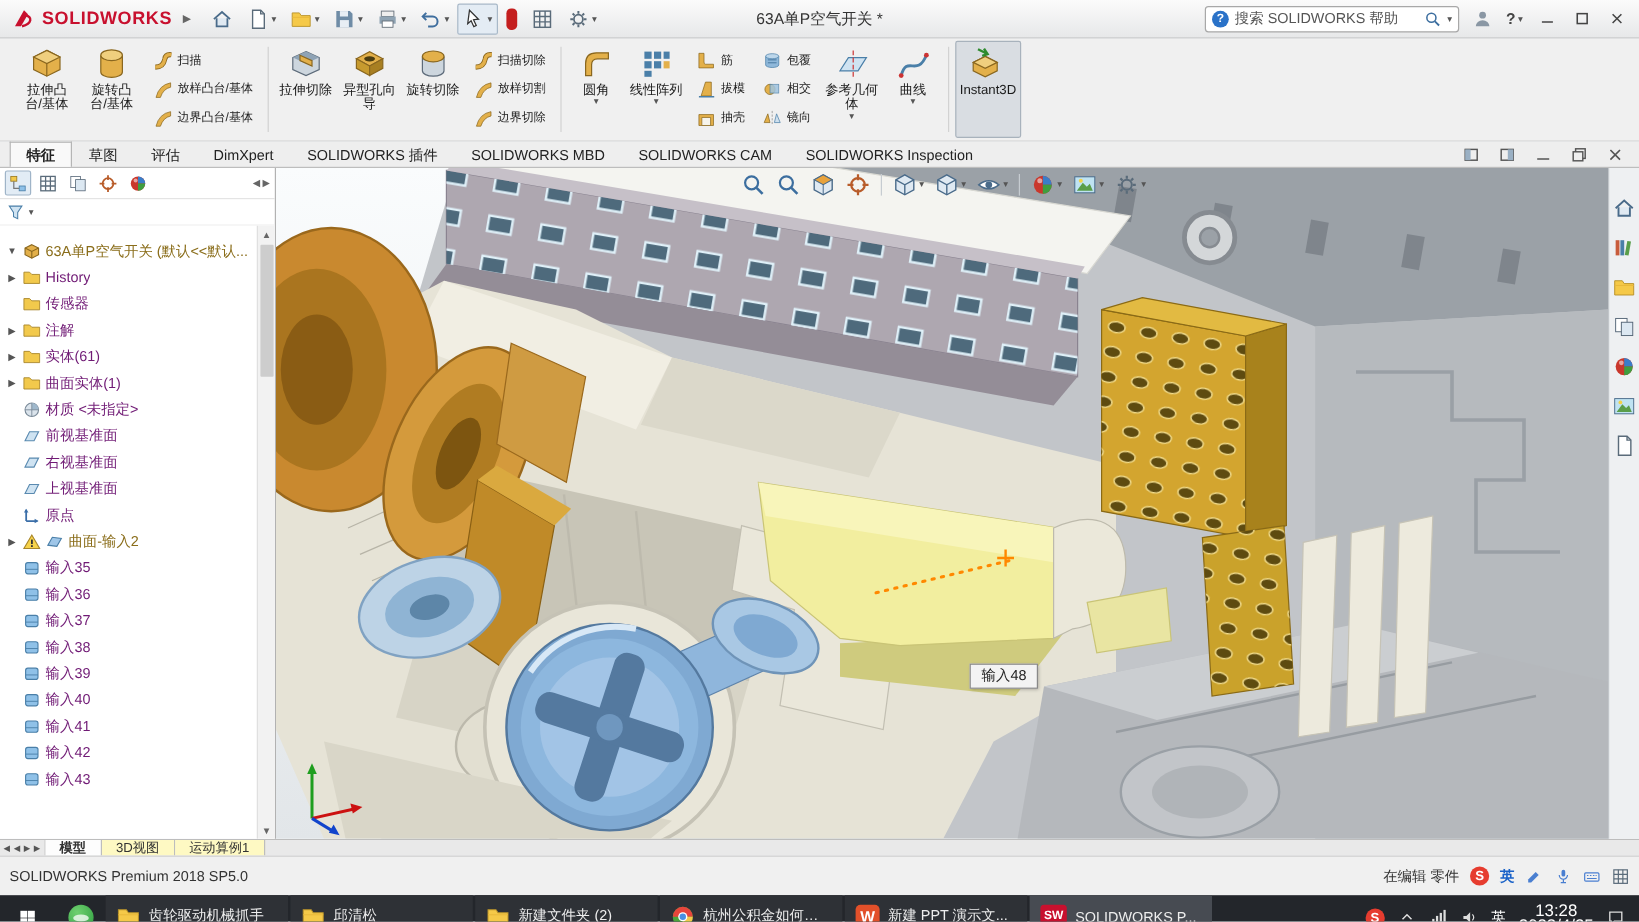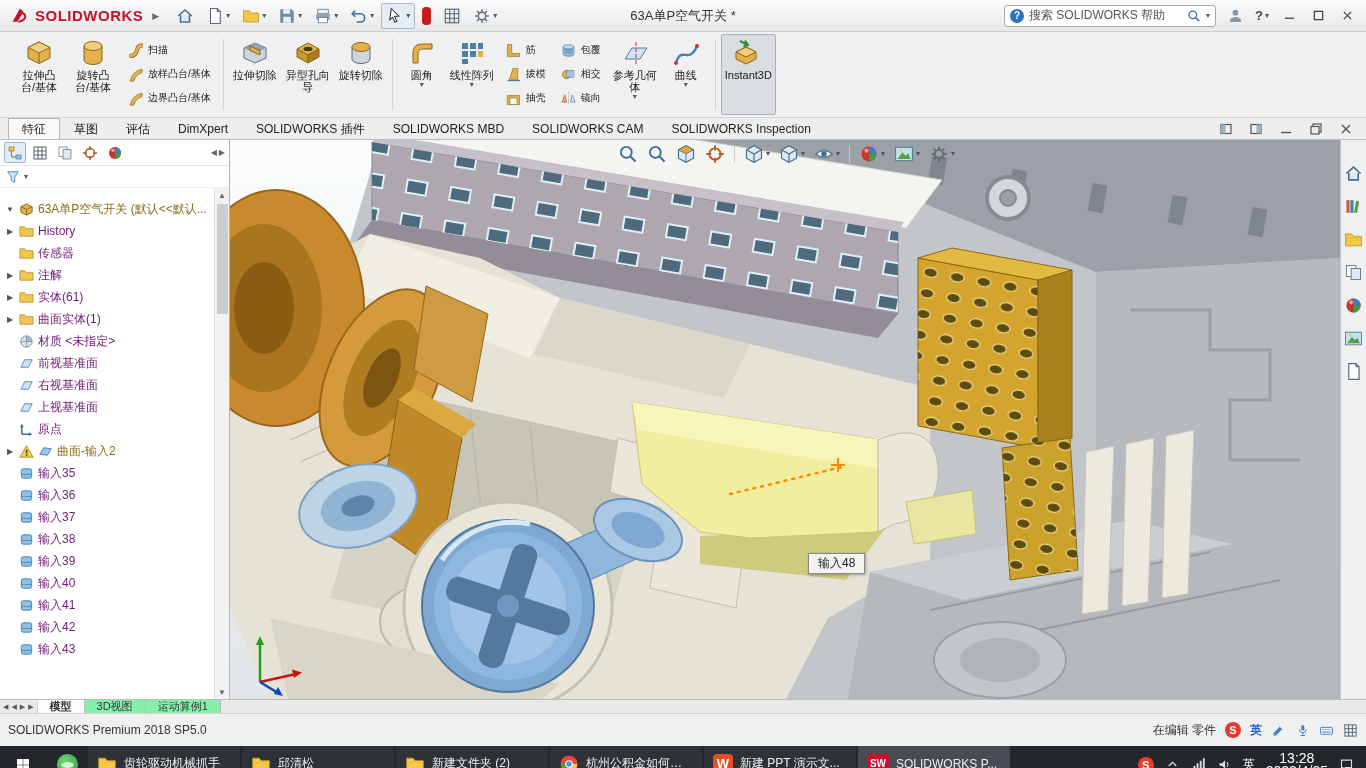--- a/index.html
+++ b/index.html
@@ -40,21 +40,21 @@
   .rlb.active{background:#d9dde2;border-color:#a8b2bc}
   .rstack{display:flex;flex-direction:column;justify-content:flex-start;gap:2px;padding:5px 4px}
   .rsb{display:flex;align-items:center;gap:4px;height:22px;padding:0 3px;border-radius:2px}
   .rsb svg{width:17px;height:17px;flex:none}
   .rsb span{font-size:10px;white-space:nowrap}
   .vsep{width:1px;background:#d2d2d2;margin:5px 5px}
 
   
   .tabrow{height:22px;background:#eeeeee;border-bottom:1px solid #bdbdbd;display:flex;align-items:flex-end;padding-left:8px;flex:none}
   .ctab{padding:0 13px;line-height:20px;font-size:12px;color:#222;border:1px solid transparent;border-bottom:none}
-  .ctab.active{background:#f9f9f9;border-color:#b5b5b5;font-weight:normal}
+  .ctab.active{background:#f9f9f9;border-color:#b5b5b5;font-weight:bold}
   .tabrow-right{margin-left:auto;display:flex;align-items:center;gap:6px;padding:0 8px 2px}
   .wc{width:24px;height:16px;display:flex;align-items:center;justify-content:center}
   .wc svg{width:12px;height:12px}
 
   
   .main{height:559px;display:flex;flex:none;position:relative;background:#f2f5f7}
 
   
   .left-panel{width:230px;background:#fff;border-right:1px solid #b2b2b2;display:flex;flex-direction:column;flex:none}
   .panel-tabs{height:26px;display:flex;align-items:center;gap:3px;padding:2px 4px;border-bottom:1px solid #e4e4e4}
@@ -85,21 +85,21 @@
   .hud-sep{width:1px;height:18px;background:#c6ccd1}
   .vtooltip{position:absolute;left:578px;top:413px;background:#f3f3f3;border:1px solid #898989;padding:1px 9px;font-size:12px;color:#222;box-shadow:1px 1px 3px rgba(0,0,0,.3);white-space:nowrap}
 
   
   .task-strip{width:26px;background:#eef0f2;border-left:1px solid #c2c6ca;display:flex;flex-direction:column;align-items:center;padding-top:24px;gap:14px;flex:none}
   .strip-ico{width:19px;height:19px}
 
   
   .doctabs{height:14px;background:#e9e9e9;border-top:1px solid #bdbdbd;display:flex;align-items:stretch;font-size:11px;flex:none}
   .dnav{display:flex;align-items:center;padding:0 3px;gap:3px;color:#555;font-size:7px;border-right:1px solid #cfcfcf}
-  .dtab{padding:0 12px;display:flex;align-items:center;color:#333;background:#86efac;border-right:1px solid #bdbdbd}
+  .dtab{padding:0 12px;display:flex;align-items:center;color:#333;background:#fef9c3;border-right:1px solid #bdbdbd}
   .dtab.active{background:#fdfdfd;font-weight:bold}
 
   
   .statusbar{height:33px;background:#f0f0f0;border-top:1px solid #d2d2d2;display:flex;align-items:center;padding:0 8px;font-size:12px;color:#333;flex:none}
   .sb-right{margin-left:auto;display:flex;align-items:center;gap:9px}
   .sb-right svg{width:15px;height:15px}
   .sgs{width:16px;height:16px;border-radius:50%;background:#e63c2f;color:#fff;font-weight:bold;font-size:11px;display:flex;align-items:center;justify-content:center}
   .sg-en{color:#1a62c8;font-weight:bold}
 
   
@@ -529,20 +529,40 @@
           <use href="#s-holewiz"></use>
         </svg>
         <span class="rlab">异型孔向导</span>
       </div>
     <div class="rlb">
         <svg class="ric">
           <use href="#s-cutcyl"></use>
         </svg>
         <span class="rlab">旋转切除</span>
       </div>
+    <div class="rstack">
+      <div class="rsb">
+          <svg>
+            <use href="#s-sweep"></use>
+          </svg>
+          <span>扫描切除</span>
+        </div>
+      <div class="rsb">
+          <svg>
+            <use href="#s-loft"></use>
+          </svg>
+          <span>放样切割</span>
+        </div>
+      <div class="rsb">
+          <svg>
+            <use href="#s-loft"></use>
+          </svg>
+          <span>边界切除</span>
+        </div>
+    </div>
     <div class="vsep"></div>
     <div class="rlb">
         <svg class="ric">
           <use href="#s-fillet"></use>
         </svg>
         <span class="rlab">圆角</span>
         <span class="car">▾</span>
       </div>
     <div class="rlb">
         <svg class="ric">

